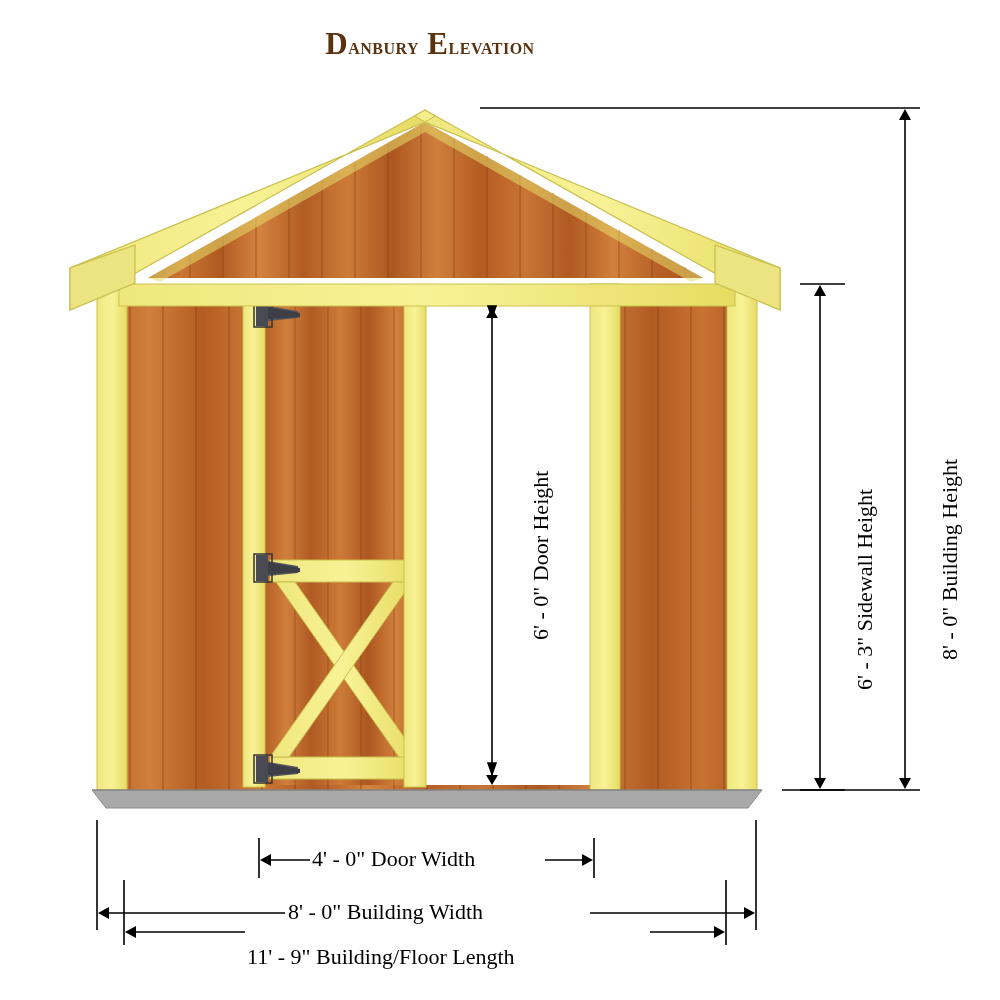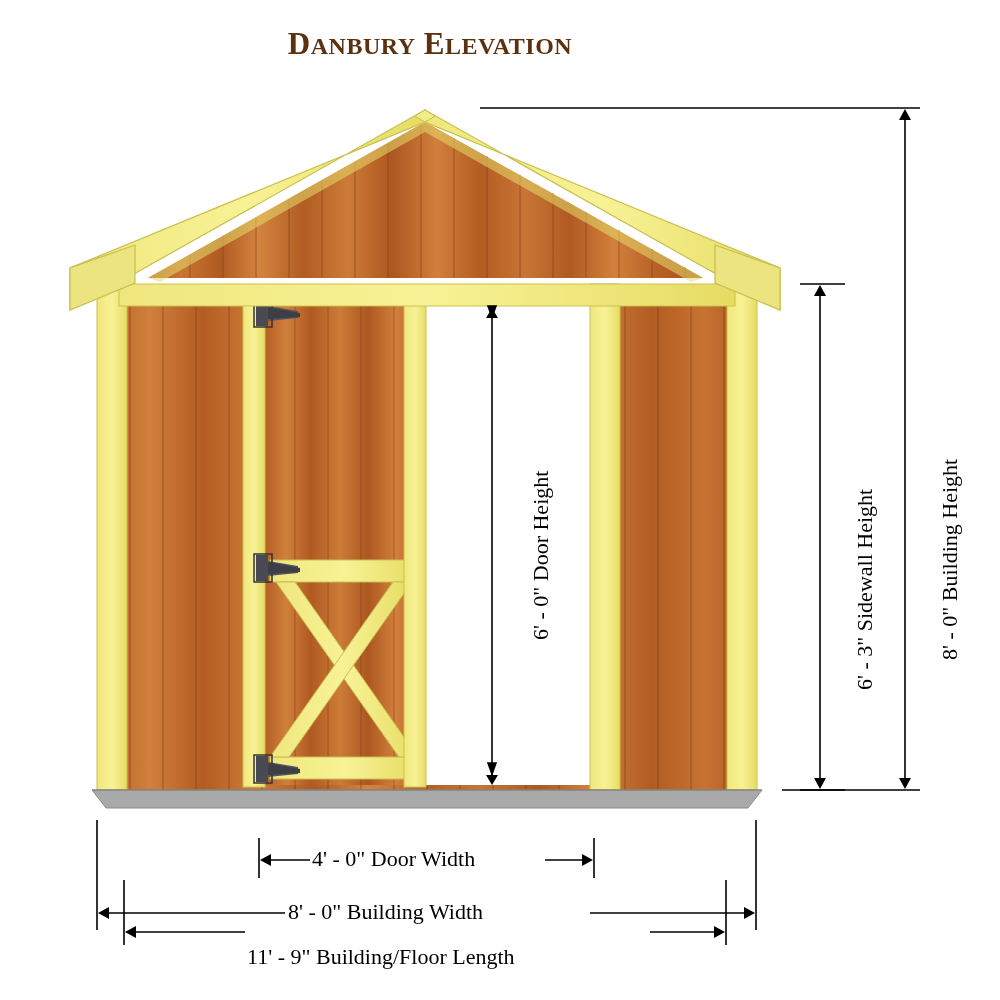--- a/index.html
+++ b/index.html
@@ -25,21 +25,21 @@
     left: 0;
     width: 860px;
     text-align: center;
     color: #5a3210;
     font-family: "Liberation Serif", serif;
     font-size: 31px;
     font-weight: bold;
     letter-spacing: 0.5px;
   }
   #title .small {
-    font-size: 24px;
+    font-size: 16px;
   }
   svg {
     position: absolute;
     top: 0;
     left: 0;
   }
   .dimlabel {
     position: absolute;
     font-family: "Liberation Serif", serif;
     font-size: 22px;

